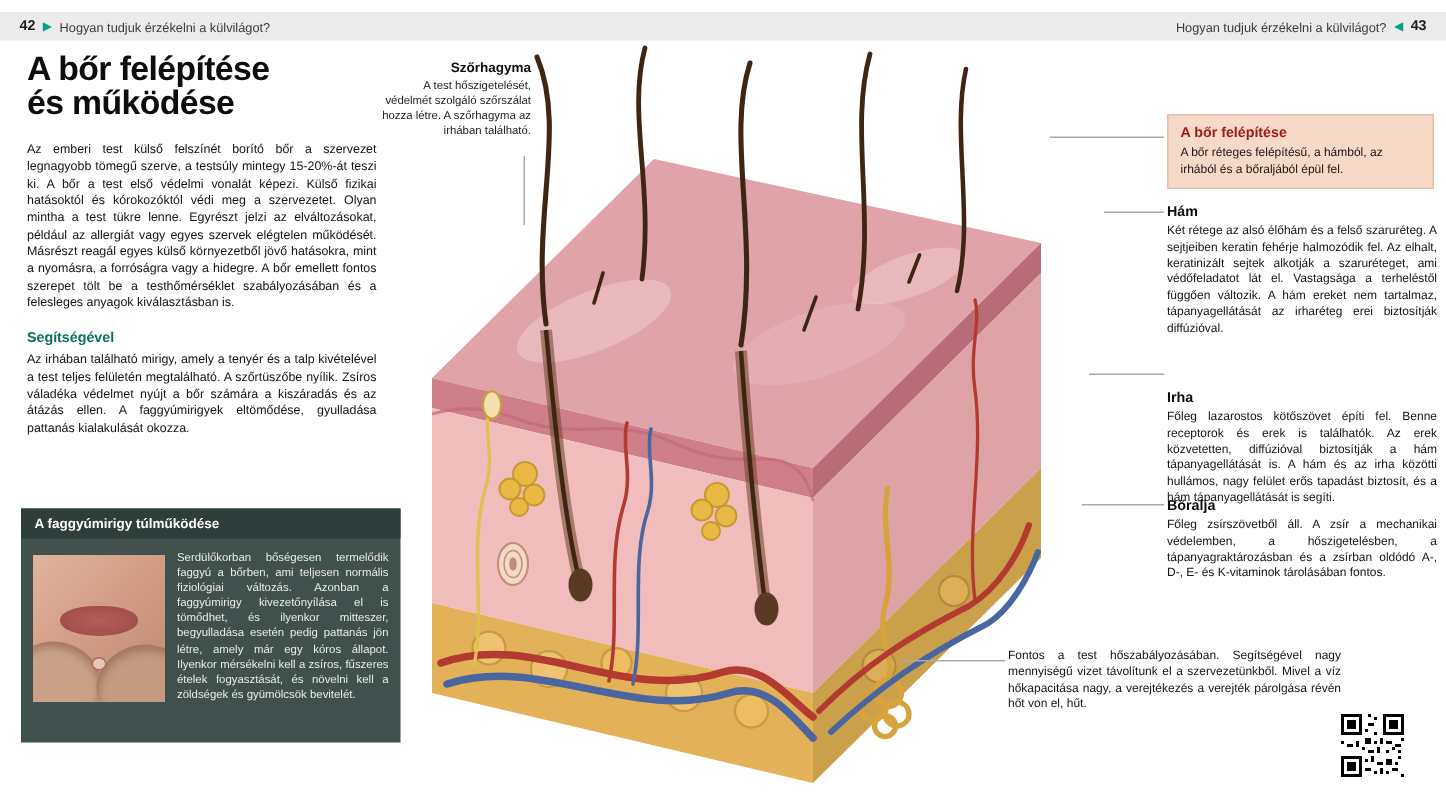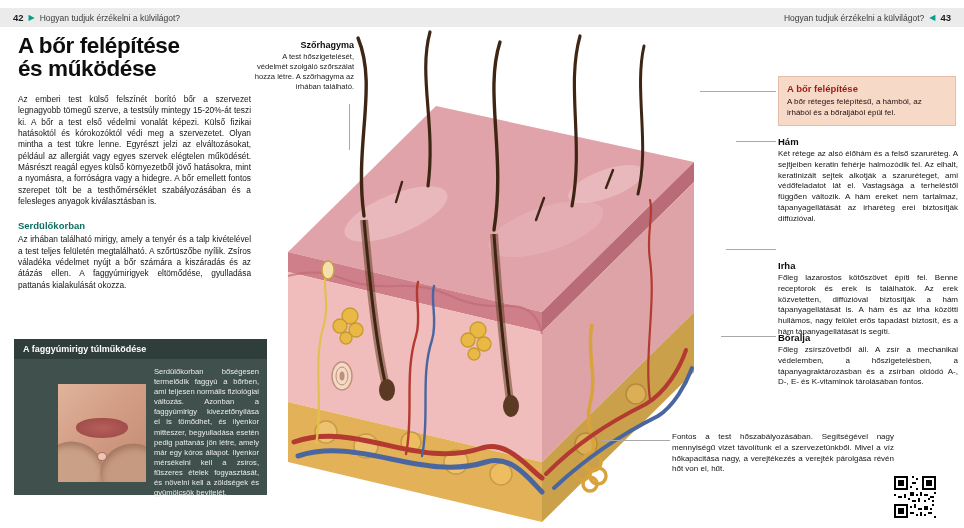--- a/index.html
+++ b/index.html
@@ -32,21 +32,21 @@
   .subhead { color:#0c6e60; font-weight:bold; font-size:9.5px; margin:13px 0 3px; }
   
   .dark-box {
     position:absolute; left:14px; top:339px; width:253px; height:156px;
     background:#40504d;
   }
   .dark-box-title {
     background:#2f3d3b; color:#ffffff; font-weight:bold; font-size:9px;
     padding:5px 9px;
   }
-  .dark-box-content { display:flex; gap:8px; padding:8px; align-items:center;margin-left:36px; }
+  .dark-box-content { display:flex; gap:8px; padding:8px; align-items:flex-end; }
   .photo {
     width:88px; height:98px; flex:none; position:relative; overflow:hidden;
     background:linear-gradient(135deg,#e0b49c 0%,#d39c84 45%,#c08a72 100%);
   }
   .photo .lips {
     position:absolute; left:18px; top:34px; width:52px; height:20px;
     background:radial-gradient(ellipse at center,#b55f5a 0%,#a24e4b 70%);
     border-radius:50% 50% 55% 55%;
   }
   .photo .finger1 {
@@ -104,21 +104,21 @@
     <span class="pagenum">43</span>
   </div>
 </div>
 
 <div class="left-col">
   <div class="main-title">
     <div>A bőr felépítése</div>
     <div>és működése</div>
   </div>
   <p class="body-text">Az emberi test külső felszínét borító bőr a szervezet legnagyobb tömegű szerve, a testsúly mintegy 15-20%-át teszi ki. A bőr a test első védelmi vonalát képezi. Külső fizikai hatásoktól és kórokozóktól védi meg a szervezetet. Olyan mintha a test tükre lenne. Egyrészt jelzi az elváltozásokat, például az allergiát vagy egyes szervek elégtelen működését. Másrészt reagál egyes külső környezetből jövő hatásokra, mint a nyomásra, a forróságra vagy a hidegre. A bőr emellett fontos szerepet tölt be a testhőmérséklet szabályozásában és a felesleges anyagok kiválasztásban is.</p>
-  <div class="subhead">Serdülőkorban</div>
+  <div class="subhead">Segítségével</div>
   <p class="body-text">Az irhában található mirigy, amely a tenyér és a talp kivételével a test teljes felületén megtalálható. A szőrtüszőbe nyílik. Zsíros váladéka védelmet nyújt a bőr számára a kiszáradás és az átázás ellen. A faggyúmirigyek eltömődése, gyulladása pattanás kialakulását okozza.</p>
 </div>
 
 <div class="dark-box">
   <div class="dark-box-title">A faggyúmirigy túlműködése</div>
   <div class="dark-box-content">
     <div class="photo">
       <div class="lips"></div>
       <div class="finger1"></div>
       <div class="finger2"></div>

